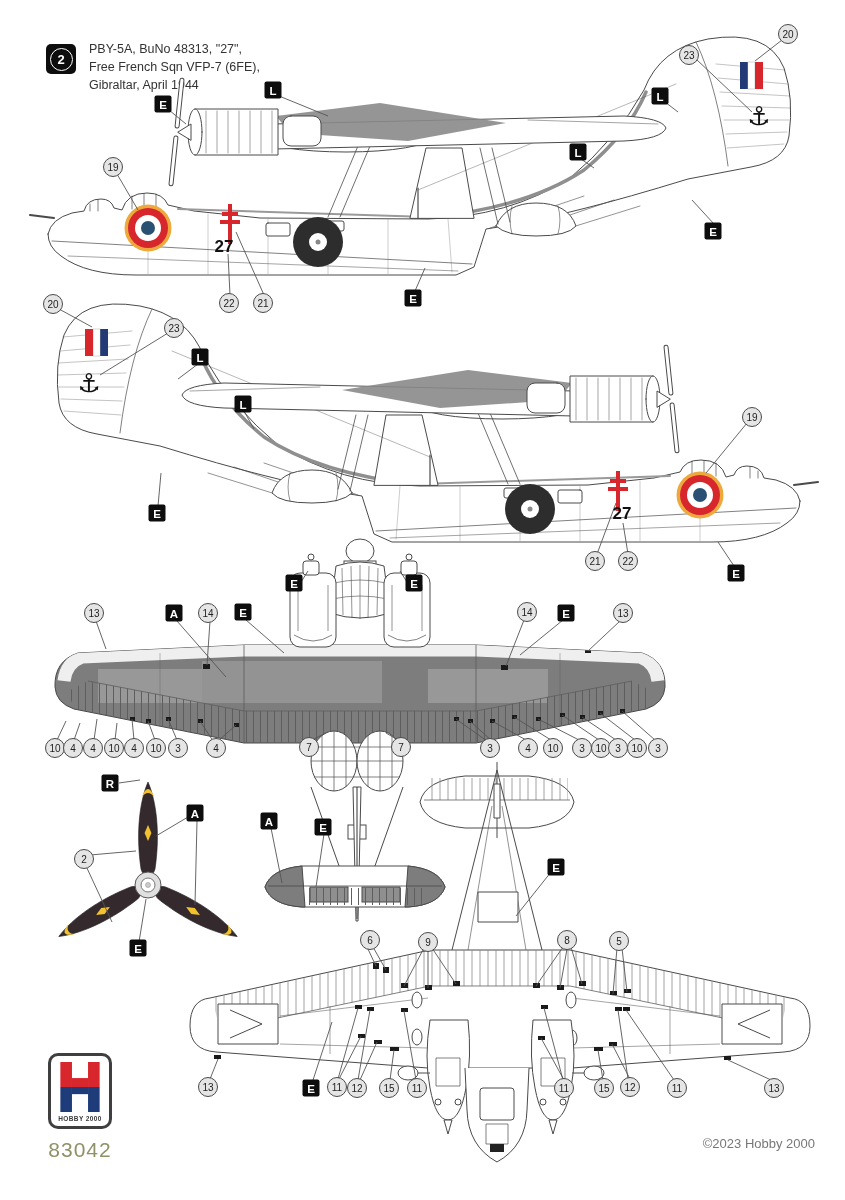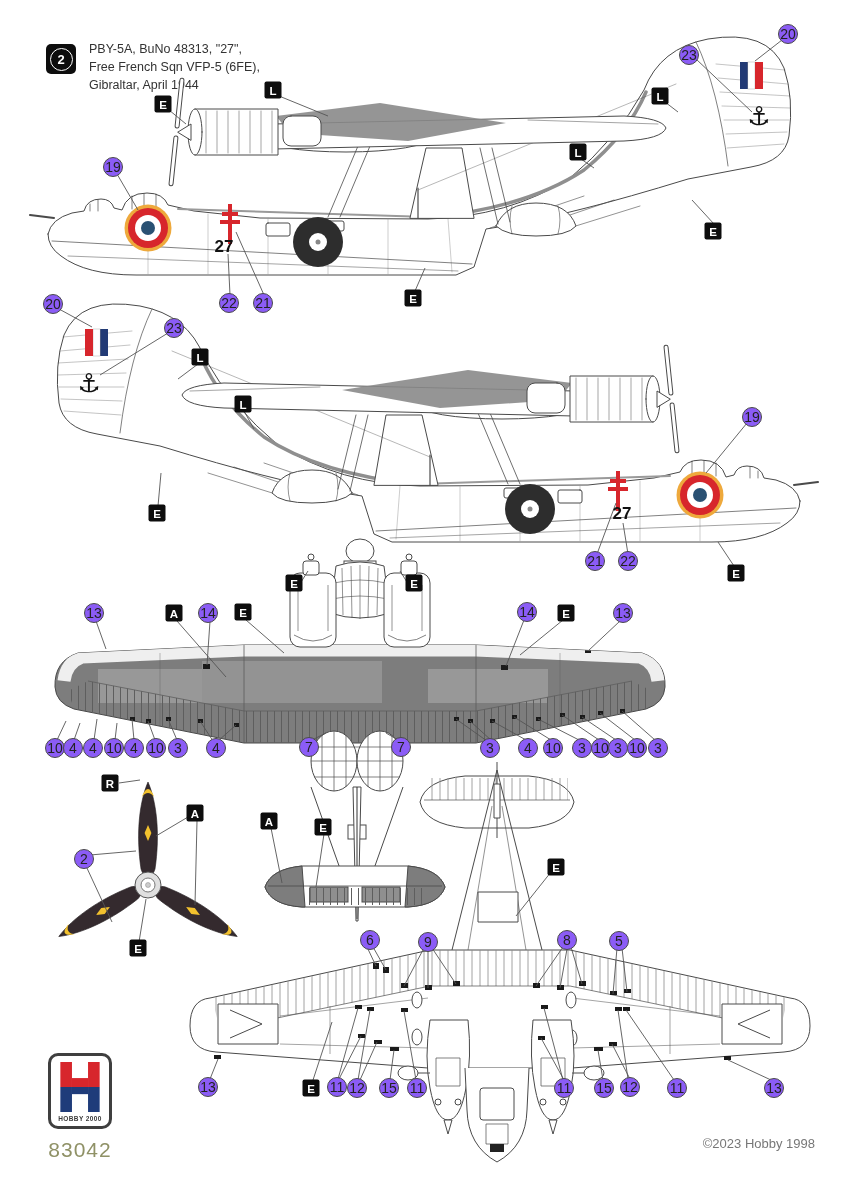--- a/index.html
+++ b/index.html
@@ -6,21 +6,21 @@
   #canvas{position:relative;width:845px;height:1200px;background:#ffffff;margin:0 auto;
           font-family:"Liberation Sans", sans-serif;overflow:hidden;}
   svg{position:absolute;pointer-events:none;}
   .hdr-badge{position:absolute;left:46px;top:44px;width:30px;height:30px;background:#0d0d0d;
              border-radius:5px;display:flex;align-items:center;justify-content:center;}
   .hdr-badge .ring{width:21px;height:21px;border:1.6px solid #fff;border-radius:50%;
              display:flex;align-items:center;justify-content:center;color:#fff;
              font-weight:bold;font-size:13px;}
   .hdr-text{position:absolute;left:89px;top:41px;font-size:12.5px;color:#333;line-height:1.42;}
   .co-ci{position:absolute;width:18px;height:18px;border:1.2px solid #4a4a4a;border-radius:50%;
-         background:#8b5cf6;color:#222;font-size:14px;display:flex;align-items:center;
+         background:#e5e5e5;color:#222;font-size:10px;display:flex;align-items:center;
          justify-content:center;transform:translate(-50%,-50%);z-index:5;text-align:right;}
   .co-sq{position:absolute;width:17px;height:17px;background:#0d0d0d;color:#fff;font-weight:bold;
          font-size:11.5px;display:flex;align-items:center;justify-content:center;
          transform:translate(-50%,-50%);border-radius:2px;z-index:5;}
   .logo-box{position:absolute;left:48px;top:1053px;width:64px;height:76px;border:3.5px solid #3f3f3f;
             border-radius:10px;background:#fff;display:flex;flex-direction:column;
             align-items:center;justify-content:flex-start;padding-top:6px;box-sizing:border-box;}
   .logo-text{font-size:6.5px;font-weight:bold;color:#3a3a3a;letter-spacing:.4px;margin-top:3px;}
   .kit-number{position:absolute;left:42px;top:1138px;width:76px;text-align:center;font-size:21px;
               color:#8f9166;letter-spacing:1px;}
@@ -32,21 +32,21 @@
 </head>
 <body>
 
 <div id="canvas">
 
   <div class="hdr-badge">
     <div class="ring">2</div>
   </div>
   <div class="hdr-text">
     <div>PBY-5A, BuNo 48313, "27",</div>
-    <div>Free French Sqn VFP-5 (6FE),</div>
+    <div>Free French Sqn VFP-7 (6FE),</div>
     <div>Gibraltar, April 1944</div>
   </div>
 
   <svg width="0" height="0">
     <defs>
       <g id="catside" stroke="#4a4a4a" stroke-width="1" fill="none" stroke-linejoin="round" stroke-linecap="round">
         <ellipse cx="318" cy="110" rx="84" ry="14" fill="#fff"></ellipse>
         <line x1="244" y1="110" x2="398" y2="110" stroke-width=".5"></line>
         <path d="M575,95 Q640,76 704,82 Q712,86 703,91 Q640,101 578,100 Q570,98 575,95 Z" fill="#fff"></path>
         <line x1="586" y1="97" x2="699" y2="88" stroke-width=".5"></line>
@@ -451,21 +451,21 @@
         <rect x="31" y="0" width="13" height="28" fill="#d7262c"></rect>
         <rect x="13" y="18" width="18" height="10" fill="#d7262c"></rect>
         <rect x="0" y="28" width="13" height="28" fill="#1f3c7a"></rect>
         <rect x="31" y="28" width="13" height="28" fill="#1f3c7a"></rect>
         <rect x="13" y="28" width="18" height="8" fill="#1f3c7a"></rect>
       </g>
     </svg>
     <div class="logo-text">HOBBY 2000</div>
   </div>
   <div class="kit-number">83042</div>
-  <div class="copyright">©2023 Hobby 1998</div>
+  <div class="copyright">©2023 Hobby 2000</div>
 
 <div class="co-sq" style="left: 163px; top: 104px;">E</div>
     <div class="co-sq" style="left: 273px; top: 90px;">L</div>
     <div class="co-ci" style="left: 113px; top: 167px;">19</div>
     <div class="co-sq" style="left: 578px; top: 152px;">L</div>
     <div class="co-sq" style="left: 660px; top: 96px;">L</div>
     <div class="co-ci" style="left: 689px; top: 55px;">23</div>
     <div class="co-ci" style="left: 788px; top: 34px;">20</div>
     <div class="co-sq" style="left: 713px; top: 231px;">E</div>
     <div class="co-sq" style="left: 413px; top: 298px;">E</div>

